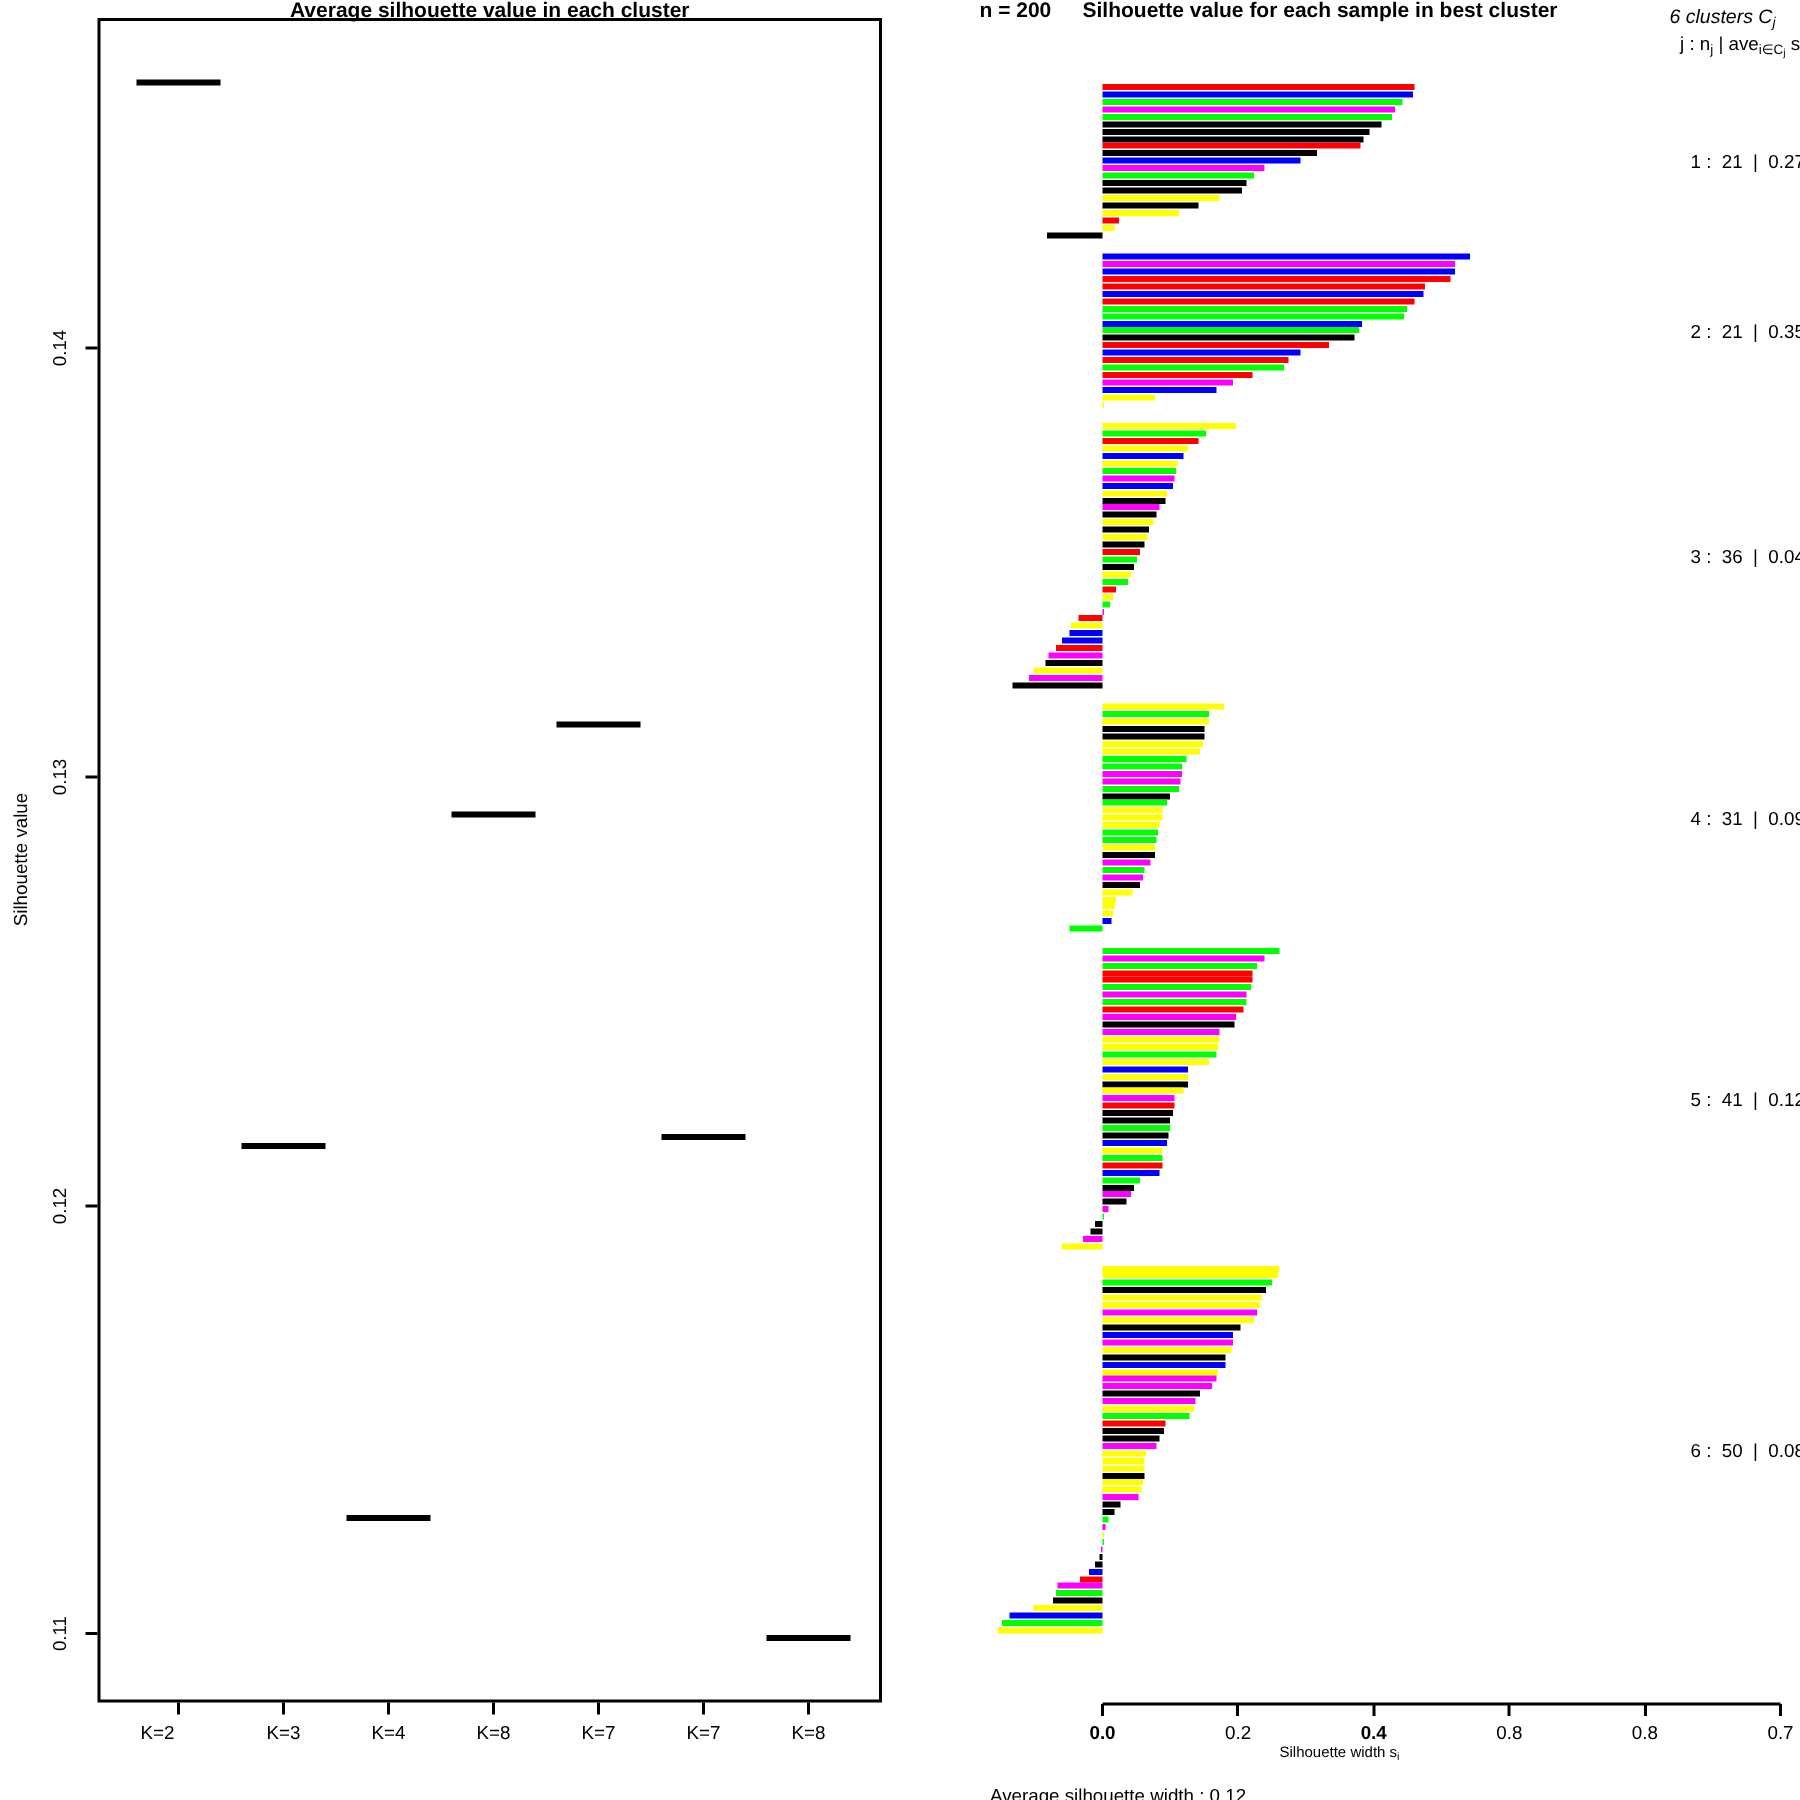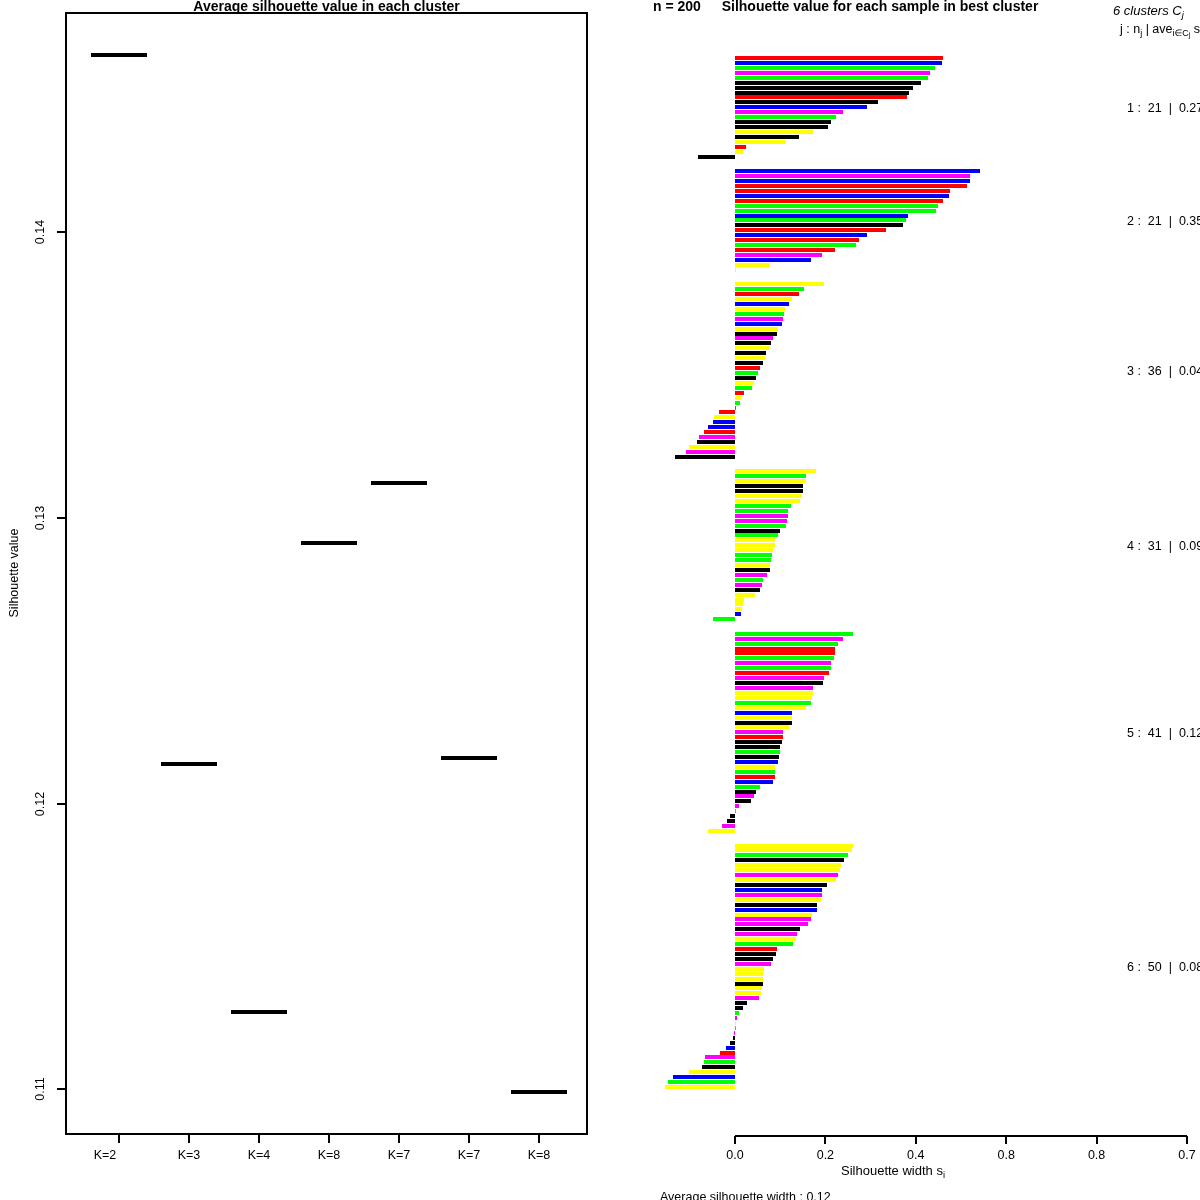--- a/index.html
+++ b/index.html
@@ -16,21 +16,21 @@
   #left-frame{border:2px solid #000;}
   .htick{background:#000;height:2px;width:8px;}
   .vtick{background:#000;width:2px;height:8px;}
   .dash{background:#000;height:4px;}
   .sbar{height:4px;}
   .clabel{font-size:12.5px;white-space:pre;transform:translateY(-50%);}
   #legend{font-size:13px;line-height:17px;white-space:nowrap;}
   #legend .l2{margin-left:7px;font-size:12.5px;}
   .sb1{font-size:72%;position:relative;top:0.32em;}
   .sb2{font-size:55%;position:relative;top:0.6em;}
-  #right-xlabel{font-size:13px;white-space:nowrap;transform:translateX(-50%);}
+  #right-xlabel{font-size:10px;white-space:nowrap;transform:translateX(-50%);}
   #footer{font-size:12.5px;white-space:nowrap;}
 </style>
 </head>
 <body>
 
 <div id="figure">
 
   <div class="title" id="left-title" style="left:65px;top:-2px;width:523px;text-align:center;">Average silhouette value in each cluster</div>
 
   <div id="left-frame" style="left:65px;top:12px;width:519px;height:1119px;"></div>
@@ -296,25 +296,25 @@
       <div class="clabel" style="position: absolute; left: 1127px; top: 107.765px;">1 :  21  |  0.27</div>
       <div class="clabel" style="position: absolute; left: 1127px; top: 220.895px;">2 :  21  |  0.35</div>
       <div class="clabel" style="position: absolute; left: 1127px; top: 371px;">3 :  36  |  0.04</div>
       <div class="clabel" style="position: absolute; left: 1127px; top: 545.755px;">4 :  31  |  0.09</div>
       <div class="clabel" style="position: absolute; left: 1127px; top: 732.835px;">5 :  41  |  0.12</div>
       <div class="clabel" style="position: absolute; left: 1127px; top: 966.75px;">6 :  50  |  0.08</div>
     </div>
   <div id="right-axis" style="left:0;top:0;">
       <div style="position: absolute; left: 735px; top: 1135px; width: 452px; height: 2px; background: rgb(0, 0, 0);"></div>
       <div class="vtick" style="position: absolute; left: 734px; top: 1136px;"></div>
-      <div class="ticklabel" style="position: absolute; left: 735px; top: 1148px;">0.0</div>
+      <div class="ticklabel" style="position: absolute; left: 735px; top: 1148px; font-weight: bold;">0.0</div>
       <div class="vtick" style="position: absolute; left: 824.4px; top: 1136px;"></div>
       <div class="ticklabel" style="position: absolute; left: 825.4px; top: 1148px;">0.2</div>
       <div class="vtick" style="position: absolute; left: 914.8px; top: 1136px;"></div>
-      <div class="ticklabel" style="position: absolute; left: 915.8px; top: 1148px;">0.4</div>
+      <div class="ticklabel" style="position: absolute; left: 915.8px; top: 1148px; font-weight: bold;">0.4</div>
       <div class="vtick" style="position: absolute; left: 1005.2px; top: 1136px;"></div>
       <div class="ticklabel" style="position: absolute; left: 1006.2px; top: 1148px;">0.8</div>
       <div class="vtick" style="position: absolute; left: 1095.6px; top: 1136px;"></div>
       <div class="ticklabel" style="position: absolute; left: 1096.6px; top: 1148px;">0.8</div>
       <div class="vtick" style="position: absolute; left: 1186px; top: 1136px;"></div>
       <div class="ticklabel" style="position: absolute; left: 1187px; top: 1148px;">0.7</div>
     </div>
 
   <div id="right-xlabel" style="left:893px;top:1163px;"><span>Silhouette width s</span><span class="sb1">i</span></div>
 

